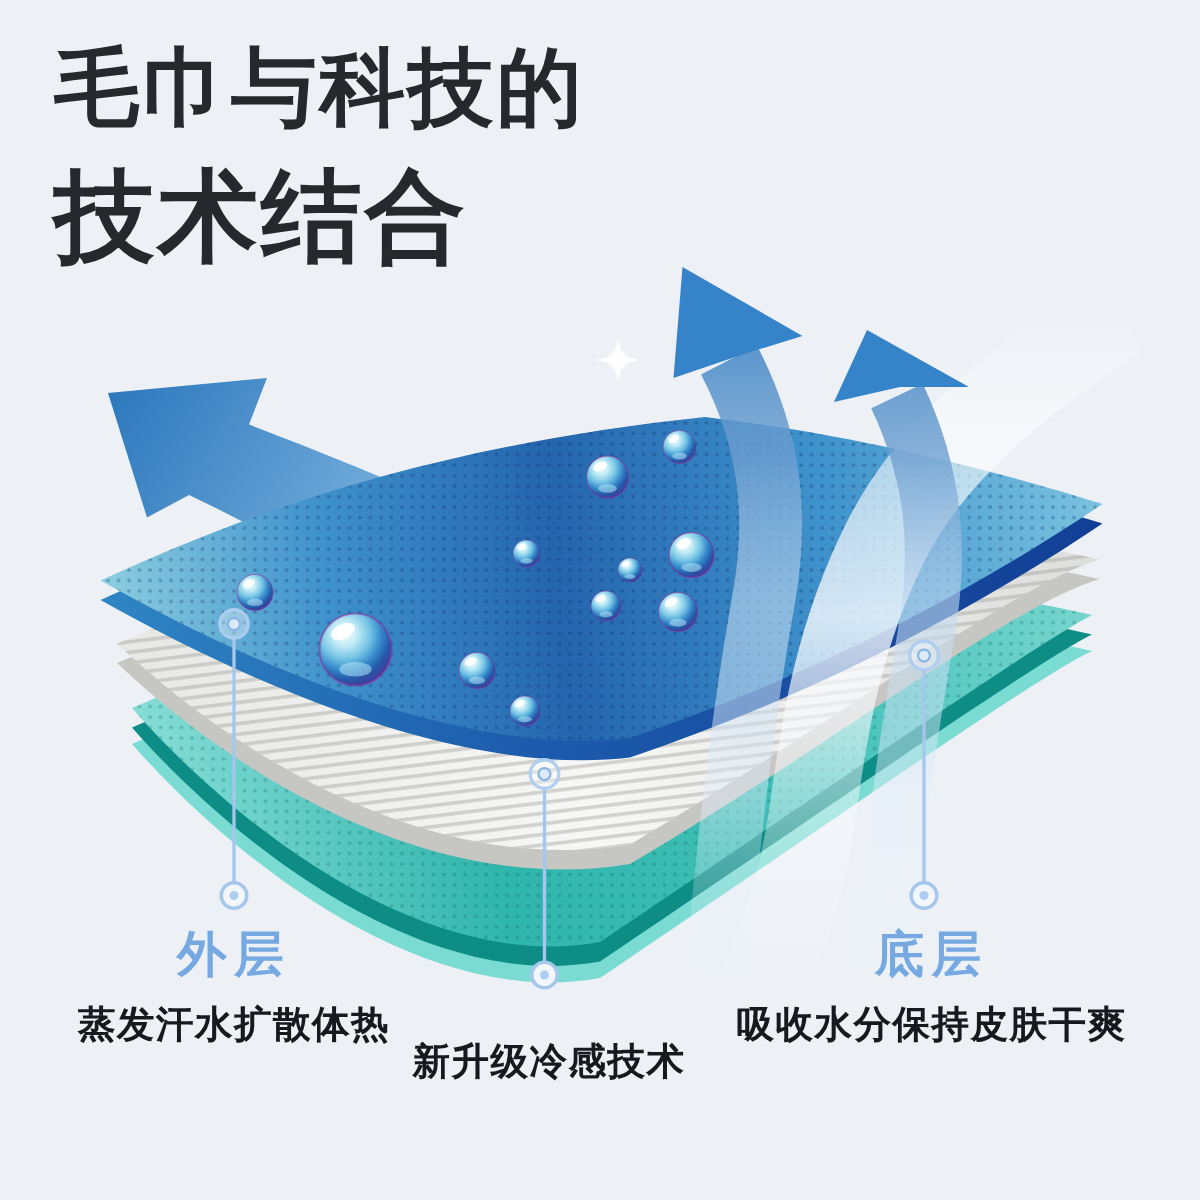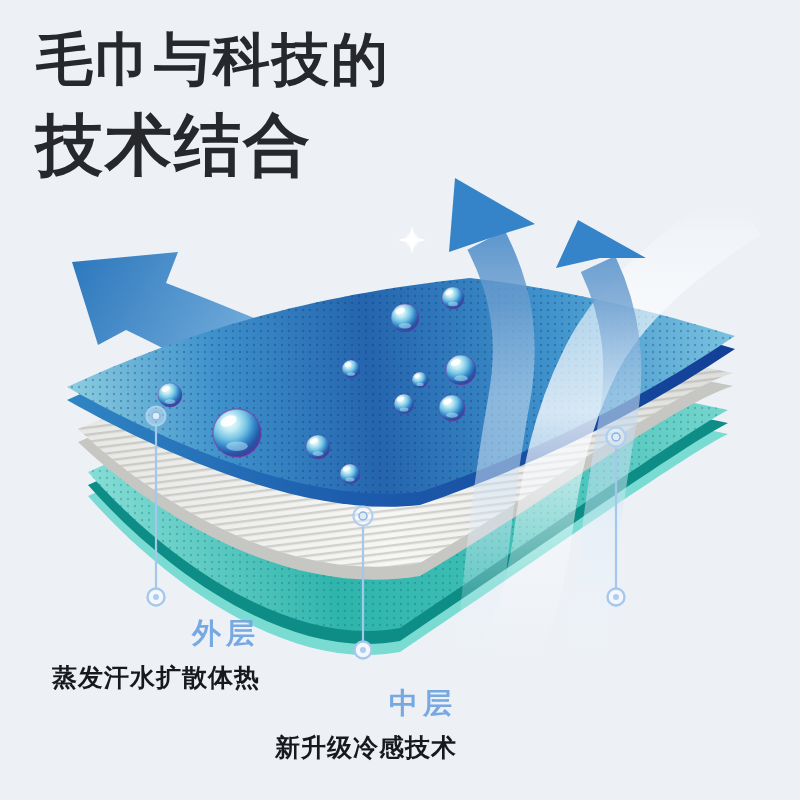--- a/index.html
+++ b/index.html
@@ -11,21 +11,21 @@
   .stage{position:relative;width:800px;height:722px;background:#edf1f6;}
   .stage svg{position:absolute;left:0;top:0;}
 
   .title{position:absolute;left:36px;top:26px;color:#26282b;font-weight:800;line-height:1.18;}
   .title .l1{font-size:57px;letter-spacing:2px;}
   .title .l2{font-size:67px;margin-top:12px;letter-spacing:2px;}
 
   .tagline{position:absolute;right:24px;top:66px;font-size:30px;color:#5d646d;letter-spacing:1px;}
 
   .callout{position:absolute;transform:translateX(-50%);text-align:center;white-space:nowrap;}
-  .callout .label{font-size:29px;font-weight:700;color:#76a9e2;letter-spacing:5px;text-align:right;}
+  .callout .label{font-size:33px;font-weight:700;color:#76a9e2;letter-spacing:5px;}
   .callout .desc{font-size:25px;font-weight:700;color:#17191c;margin-top:7px;letter-spacing:1px;}
   .callout-1{left:156px;top:614px;}
   .callout-2{left:366px;top:684px;}
   .callout-3{left:621px;top:614px;}
 </style>
 </head>
 <body>
 
 <div class="stage">
 
@@ -180,17 +180,20 @@
   <div class="title">
     <div class="l1">毛巾与科技的</div>
     <div class="l2">技术结合</div>
   </div>
 
   <div class="callout callout-1">
     <div class="label">外层</div>
     <div class="desc">蒸发汗水扩散体热</div>
   </div>
   <div class="callout callout-2">
-    <div class="label">中层</div>
     <div class="desc">新升级冷感技术</div>
+  </div>
+  <div class="callout callout-3">
+    <div class="label">底层</div>
+    <div class="desc">吸收水分保持皮肤干爽</div>
   </div>
 
 </div>
 
 </body></html>

